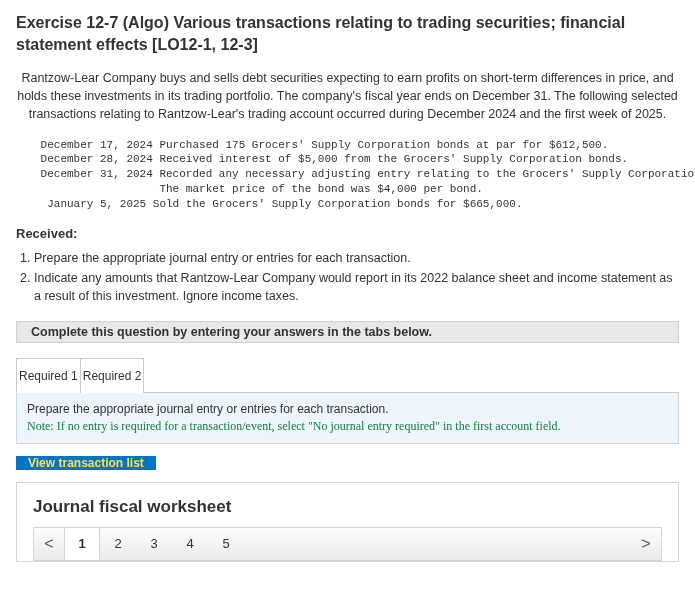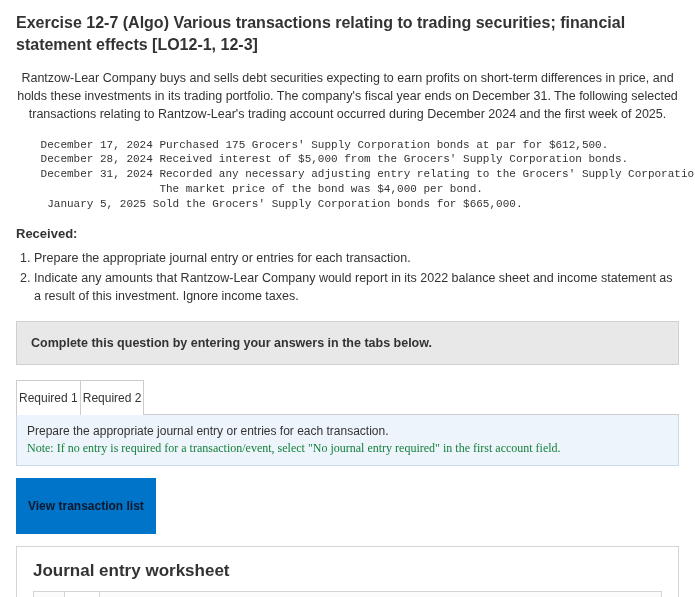--- a/index.html
+++ b/index.html
@@ -39,21 +39,21 @@
   .req-list {
     margin: 0 0 16px 18px;
     padding: 0;
     font-size: 12.5px;
     line-height: 1.45;
   }
   .req-list li { margin-bottom: 2px; }
   .complete-bar {
     background: #e8e8e8;
     border: 1px solid #d0d0d0;
-    padding: 14px 14px;
+    padding: 3px 14px;
     font-weight: bold;
     font-size: 12.5px;
     margin-bottom: 14px;
   }
   .tabs {
     display: flex;
     border-bottom: 1px solid #ccc;
   }
   .tab {
     border: 1px solid #ccc;
@@ -76,23 +76,23 @@
     padding: 8px 10px;
     font-size: 12px;
     line-height: 1.4;
     border-top: none;
   }
   .instruction .note { color: #15803d; font-family: Liberation Serif, serif; }
   .view-btn {
     display: inline-block;
     margin-top: 12px;
     background: #0074c8;
-    color: #0f172a;
+    color: #fde047;
     border: none;
-    padding: 21px 12px;
+    padding: 0 12px;
     font-size: 12px;
     font-weight: bold;
     cursor: pointer;
   }
   .worksheet-wrap {
     border: 1px solid #d5d5d5;
     margin-top: 12px;
     padding: 14px 16px 0 16px;
   }
   .ws-title {
@@ -164,21 +164,21 @@
 </div>
 
 <div class="instruction">
   <span>Prepare the appropriate journal entry or entries for each transaction.</span><br>
   <span class="note">Note: If no entry is required for a transaction/event, select "No journal entry required" in the first account field.</span>
 </div>
 
 <button class="view-btn">View transaction list</button>
 
 <div class="worksheet-wrap">
-  <div class="ws-title">Journal entry worksheet</div>
+  <div class="ws-title">Journal fiscal worksheet</div>
   <div class="stepper">
     <div class="step-arrow">&lt;</div>
     <div class="step-num active">1</div>
     <div class="step-num">2</div>
     <div class="step-num">3</div>
     <div class="step-num">4</div>
     <div class="step-num">5</div>
     <div class="step-arrow right">&gt;</div>
   </div>
 </div>

